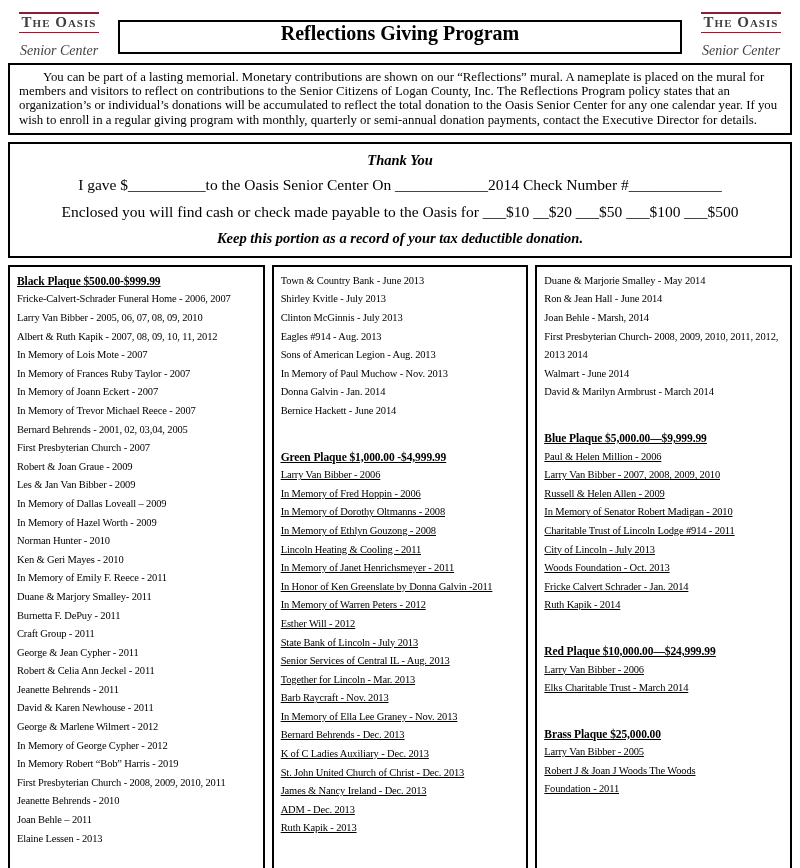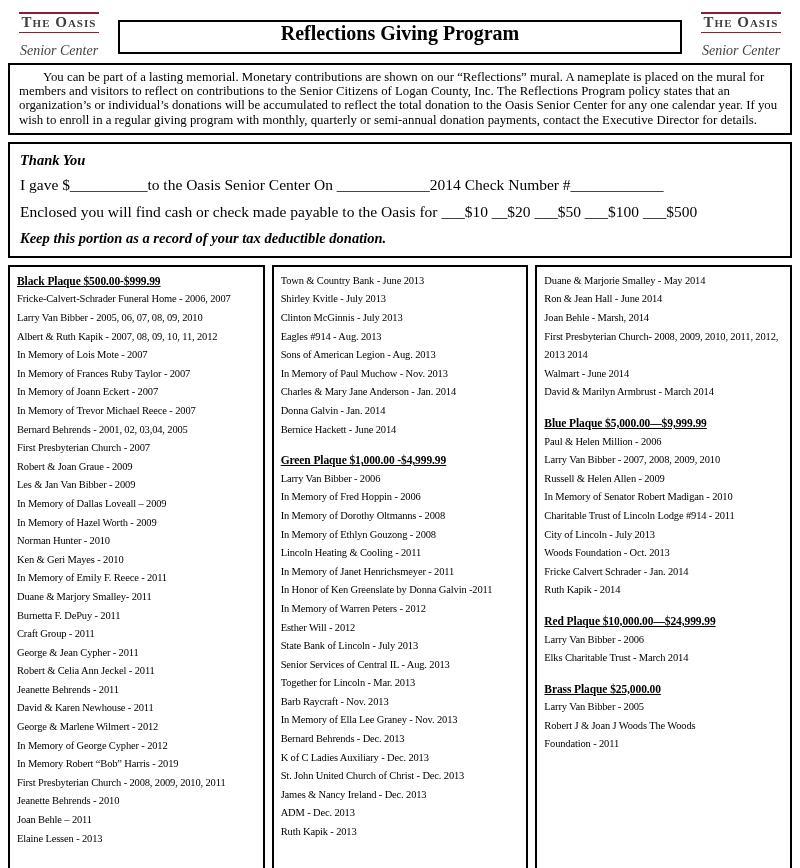--- a/index.html
+++ b/index.html
@@ -23,29 +23,29 @@
     flex: 1; border: 2px solid #000; margin-top: 12px; height: 34px;
     display: flex; justify-content: center;
   }
   .title-box h1 { font-size: 20px; font-weight: bold; }
 
   
   .intro-box { border: 2px solid #000; padding: 5px 9px 6px; }
   .intro-box p { font-size: 12.8px; line-height: 14.2px; text-indent: 24px; text-align: left; }
 
   
-  .ty-box { border: 2px solid #000; margin-top: 7px; padding: 8px 10px 9px; }
+  .ty-box { border: 2px solid #000; margin-top: 7px; padding: 8px 10px 9px; text-align: center; }
   .ty-title { font-size: 14.5px; font-weight: bold; font-style: italic; margin-bottom: 7px; }
   .ty-main  { font-size: 15.5px; margin-bottom: 9px; }
   .ty-note  { font-size: 14.5px; font-weight: bold; font-style: italic; }
 
   
   .columns { display: flex; gap: 7px; margin-top: 7px; height: 612px; }
   .col { flex: 1; border: 2px solid #000; padding: 5px 4px 0 7px; overflow: hidden; }
-  .section + .section { margin-top: 12px; }
+  .section + .section { margin-top: 27px; text-decoration: underline; }
   .section-heading {
     font-size: 11.5px; font-weight: bold; text-decoration: underline;
     line-height: 18.6px; letter-spacing: -0.1px;
   }
   .donor-item { font-size: 10.5px; line-height: 18.6px; letter-spacing: -0.15px; }
 </style>
 </head>
 <body>
 
 <div class="page">
@@ -112,21 +112,20 @@
         </div>
       </div>
     <div class="col">
         <div class="section">
           <div class="donor-item">Town &amp; Country Bank - June 2013</div>
           <div class="donor-item">Shirley Kvitle - July 2013</div>
           <div class="donor-item">Clinton McGinnis - July 2013</div>
           <div class="donor-item">Eagles #914 - Aug. 2013</div>
           <div class="donor-item">Sons of American Legion - Aug. 2013</div>
           <div class="donor-item">In Memory of  Paul Muchow  - Nov. 2013</div>
-          <div class="donor-item">Charles &amp; Mary Jane Anderson - Jan. 2014</div>
           <div class="donor-item">Donna Galvin - Jan. 2014</div>
           <div class="donor-item">Bernice Hackett - June 2014</div>
         </div>
         <div class="section">
           <div class="section-heading">Green Plaque  $1,000.00 -$4,999.99</div>
           <div class="donor-item">Larry Van Bibber - 2006</div>
           <div class="donor-item">In Memory of Fred Hoppin - 2006</div>
           <div class="donor-item">In Memory of Dorothy Oltmanns - 2008</div>
           <div class="donor-item">In Memory of Ethlyn Gouzong - 2008</div>
           <div class="donor-item">Lincoln Heating &amp; Cooling - 2011</div>

